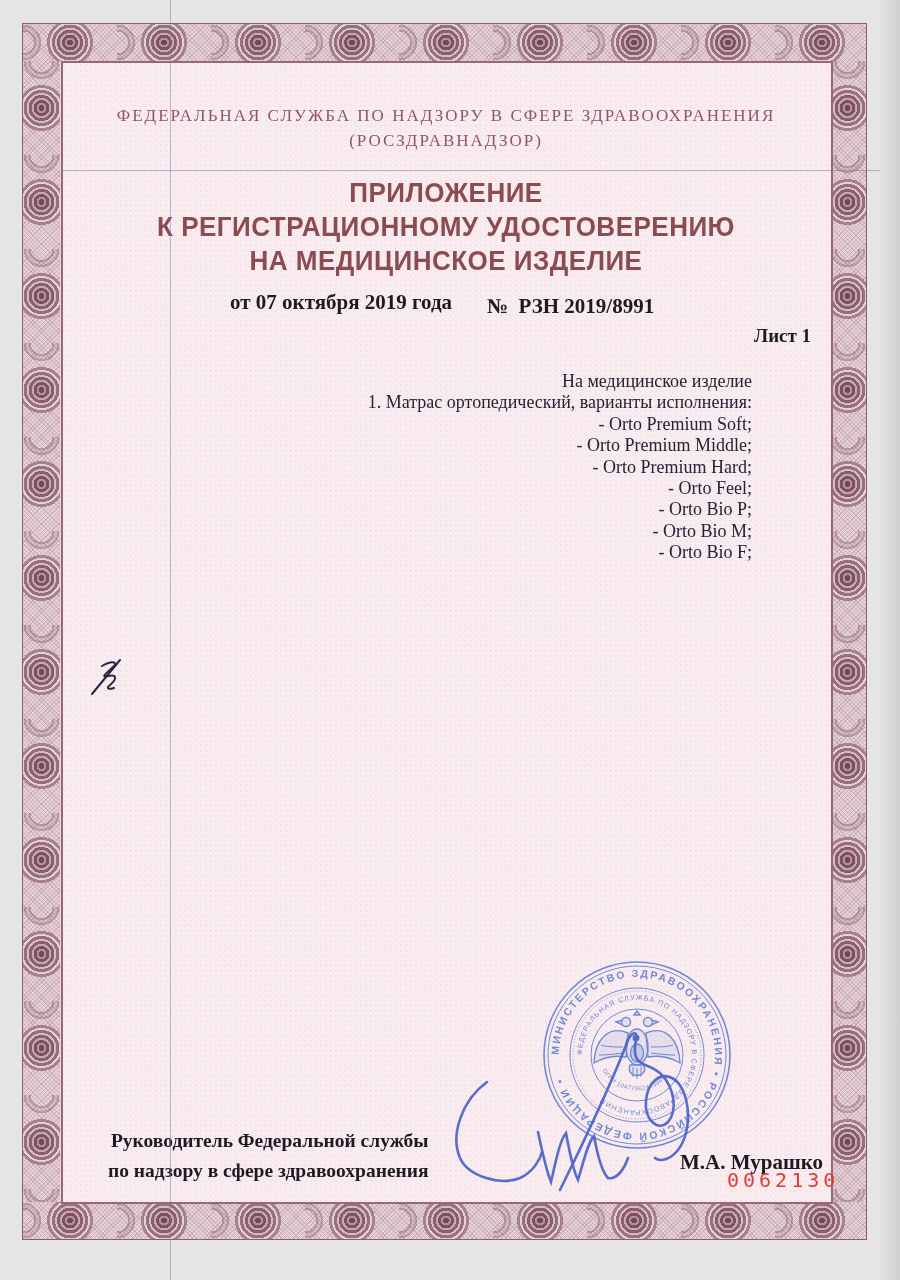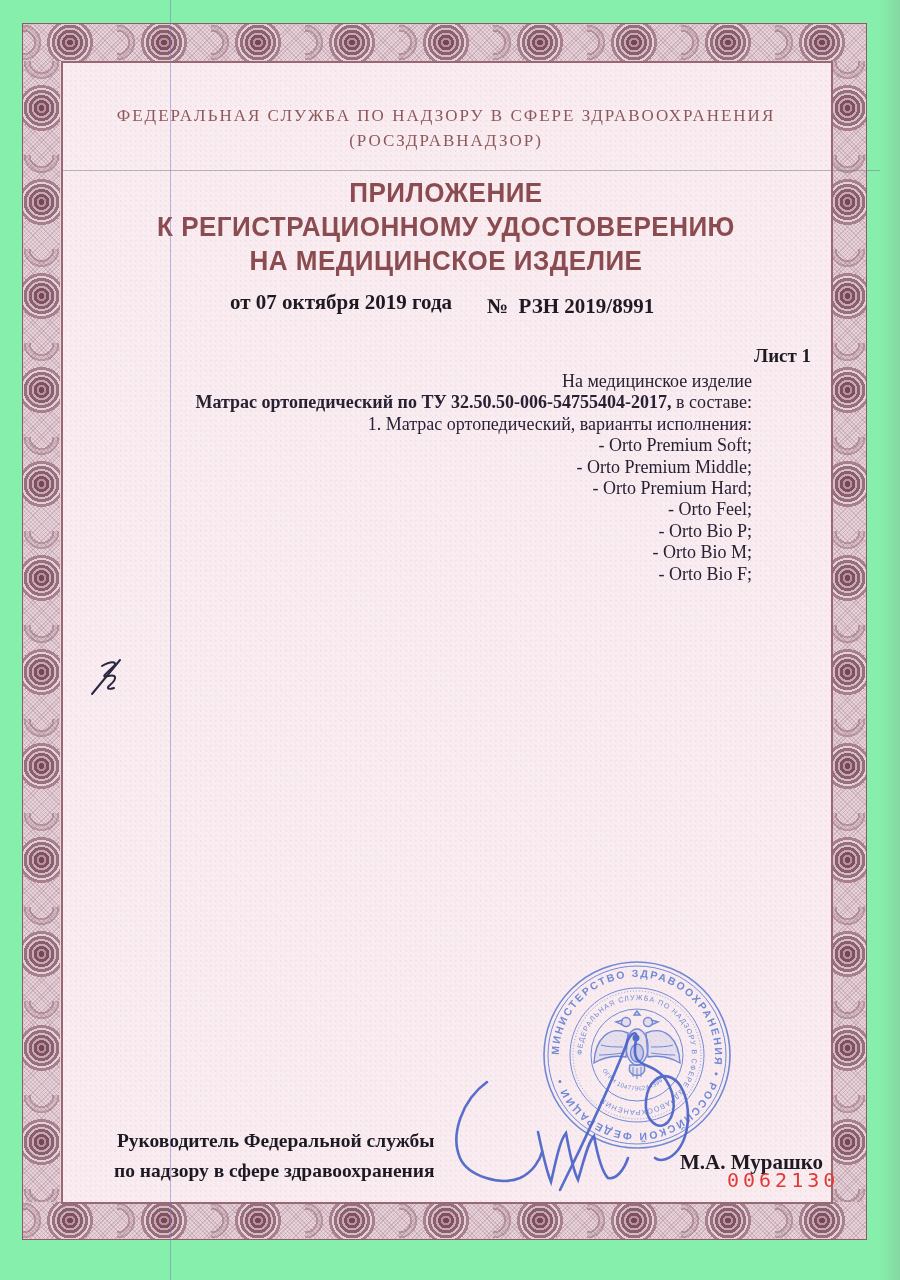--- a/index.html
+++ b/index.html
@@ -1,18 +1,18 @@
 <!DOCTYPE html>
 <html><head>
 <meta charset="utf-8">
 <style>
   html,body{margin:0;padding:0;}
   .page{
     position:relative; width:900px; height:1280px;
-    background:#86efac; overflow:hidden;
+    background:#e5e5e5; overflow:hidden;
     font-family:"Liberation Serif", serif;
   }
   .page::after{ 
     content:""; position:absolute; top:0; right:0; width:22px; height:100%;
     background:linear-gradient(to right, rgba(0,0,0,0), rgba(120,115,110,.18));
     pointer-events:none;
   }
   
   .frame{
     position:absolute; left:22px; top:23px; width:845px; height:1217px;
@@ -62,29 +62,29 @@
     left:60px; width:772px; text-align:center;
     color:#8d585c; font-size:17px; letter-spacing:2px; white-space:pre;
   }
   .title-block{
     left:60px; top:176px; width:772px; text-align:center;
     transform:scaleX(.93);
     font-family:"Liberation Sans", sans-serif; font-weight:bold;
     font-size:28px; line-height:34px; color:#8a4c50; letter-spacing:.5px;
   }
   .dateline{ font-weight:bold; font-size:21px; color:#1d1a24; white-space:pre; }
-  .sheet-label{ font-weight:bold; font-size:19px; color:#1d1a24; white-space:pre;margin-top:20px; }
+  .sheet-label{ font-weight:bold; font-size:19px; color:#1d1a24; white-space:pre; }
   .body-block{
     left:112px; top:371px; width:640px;
     font-size:18px; line-height:21.4px; color:#272134;
   }
   .body-block .b{ font-weight:bold; }
   .footer-title{
     left:108px; top:1126px; font-weight:bold; font-size:19.5px;
-    line-height:30px; color:#1d1a24;margin-left:6px;
+    line-height:30px; color:#1d1a24;
   }
   .signer-name{ left:680px; top:1139px; font-weight:bold; font-size:21px; color:#1d1a24; white-space:pre;margin-top:11px; }
   .serial{
     left:727px; top:1168px; font-family:"DejaVu Sans Mono", monospace;
     font-size:20px; letter-spacing:4px; color:#e23a34;
   }
   .stamp-wrap{ left:537px; top:955px; width:200px; height:200px; z-index:12; }
   .sig-wrap{ left:440px; top:1015px; width:280px; height:185px; z-index:14; }
   .mark-wrap{ left:88px; top:658px; width:46px; height:44px; z-index:12; }
 </style>
@@ -112,21 +112,20 @@
     <div>НА МЕДИЦИНСКОЕ ИЗДЕЛИЕ</div>
   </div>
 
   <div class="abs dateline" style="left:230px; top:290px">от 07 октября 2019 года</div>
   <div class="abs dateline" style="left:487px; top:294px">№  РЗН 2019/8991</div>
 
   <div class="abs sheet-label" style="left:754px; top:325px">Лист 1</div>
 
   <div class="abs body-block">
     <div>На медицинское изделие</div>
-    <div><span class="b">Матрас ортопедический по ТУ 32.50.50-006-54755404-2017,</span><span> в составе:</span></div>
     <div>1. Матрас ортопедический, варианты исполнения:</div>
     <div>- Orto Premium Soft;</div>
     <div>- Orto Premium Middle;</div>
     <div>- Orto Premium Hard;</div>
     <div>- Orto Feel;</div>
     <div>- Orto Bio P;</div>
     <div>- Orto Bio M;</div>
     <div>- Orto Bio F;</div>
   </div>
 

